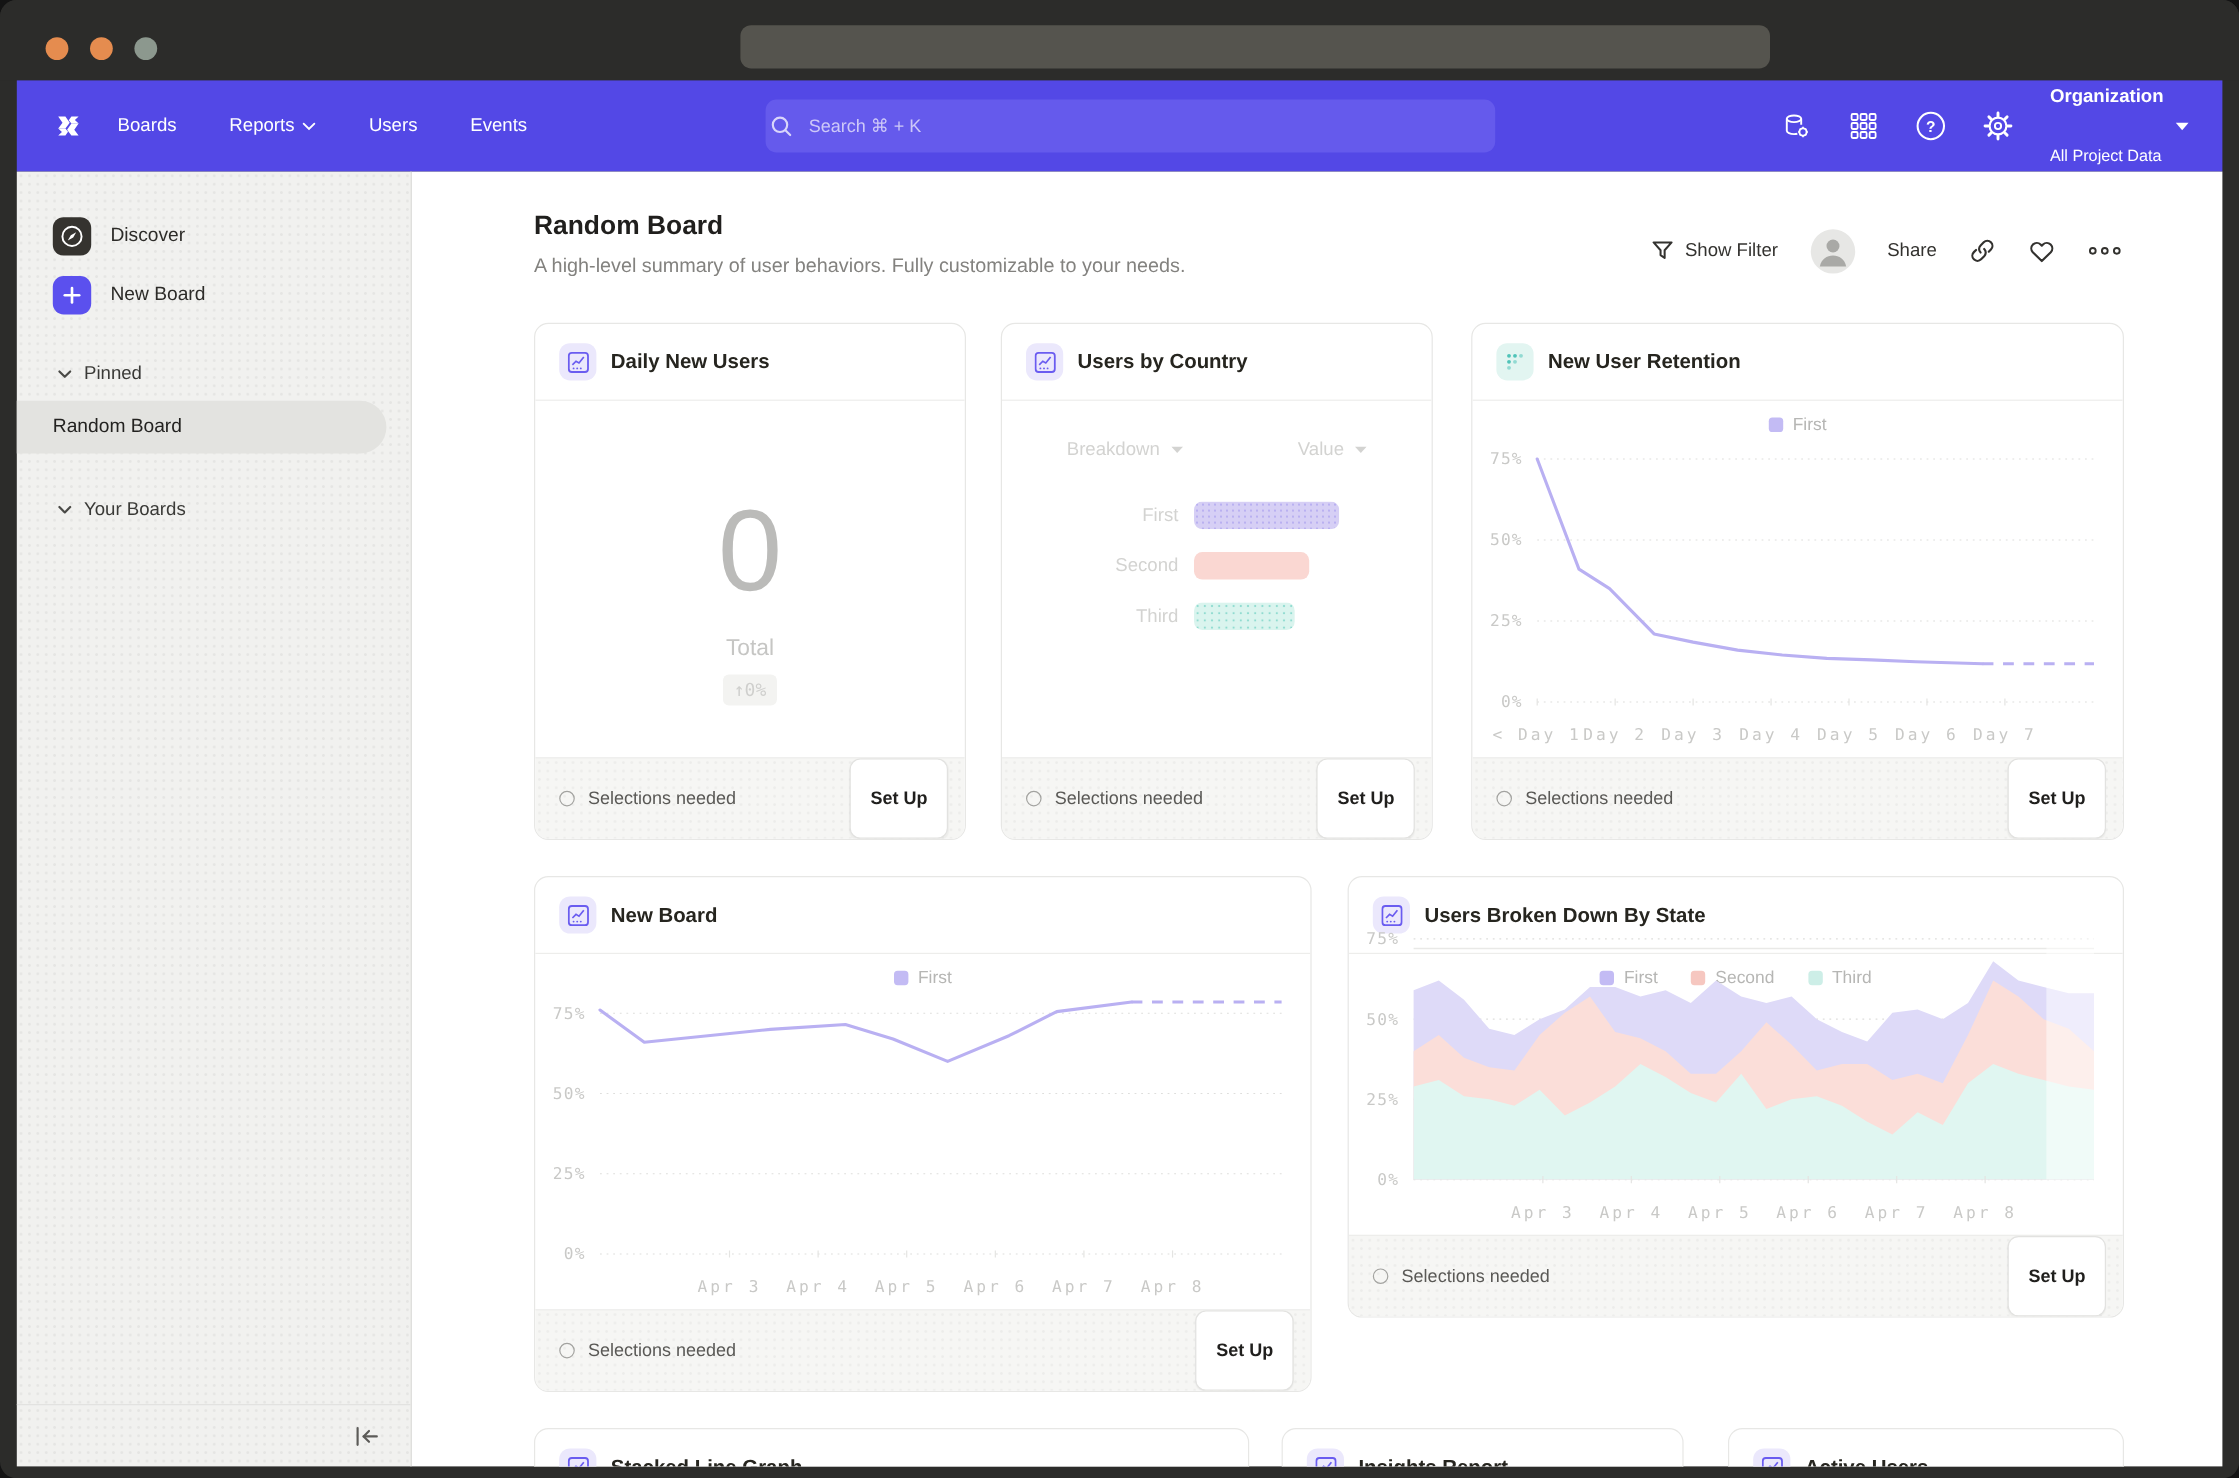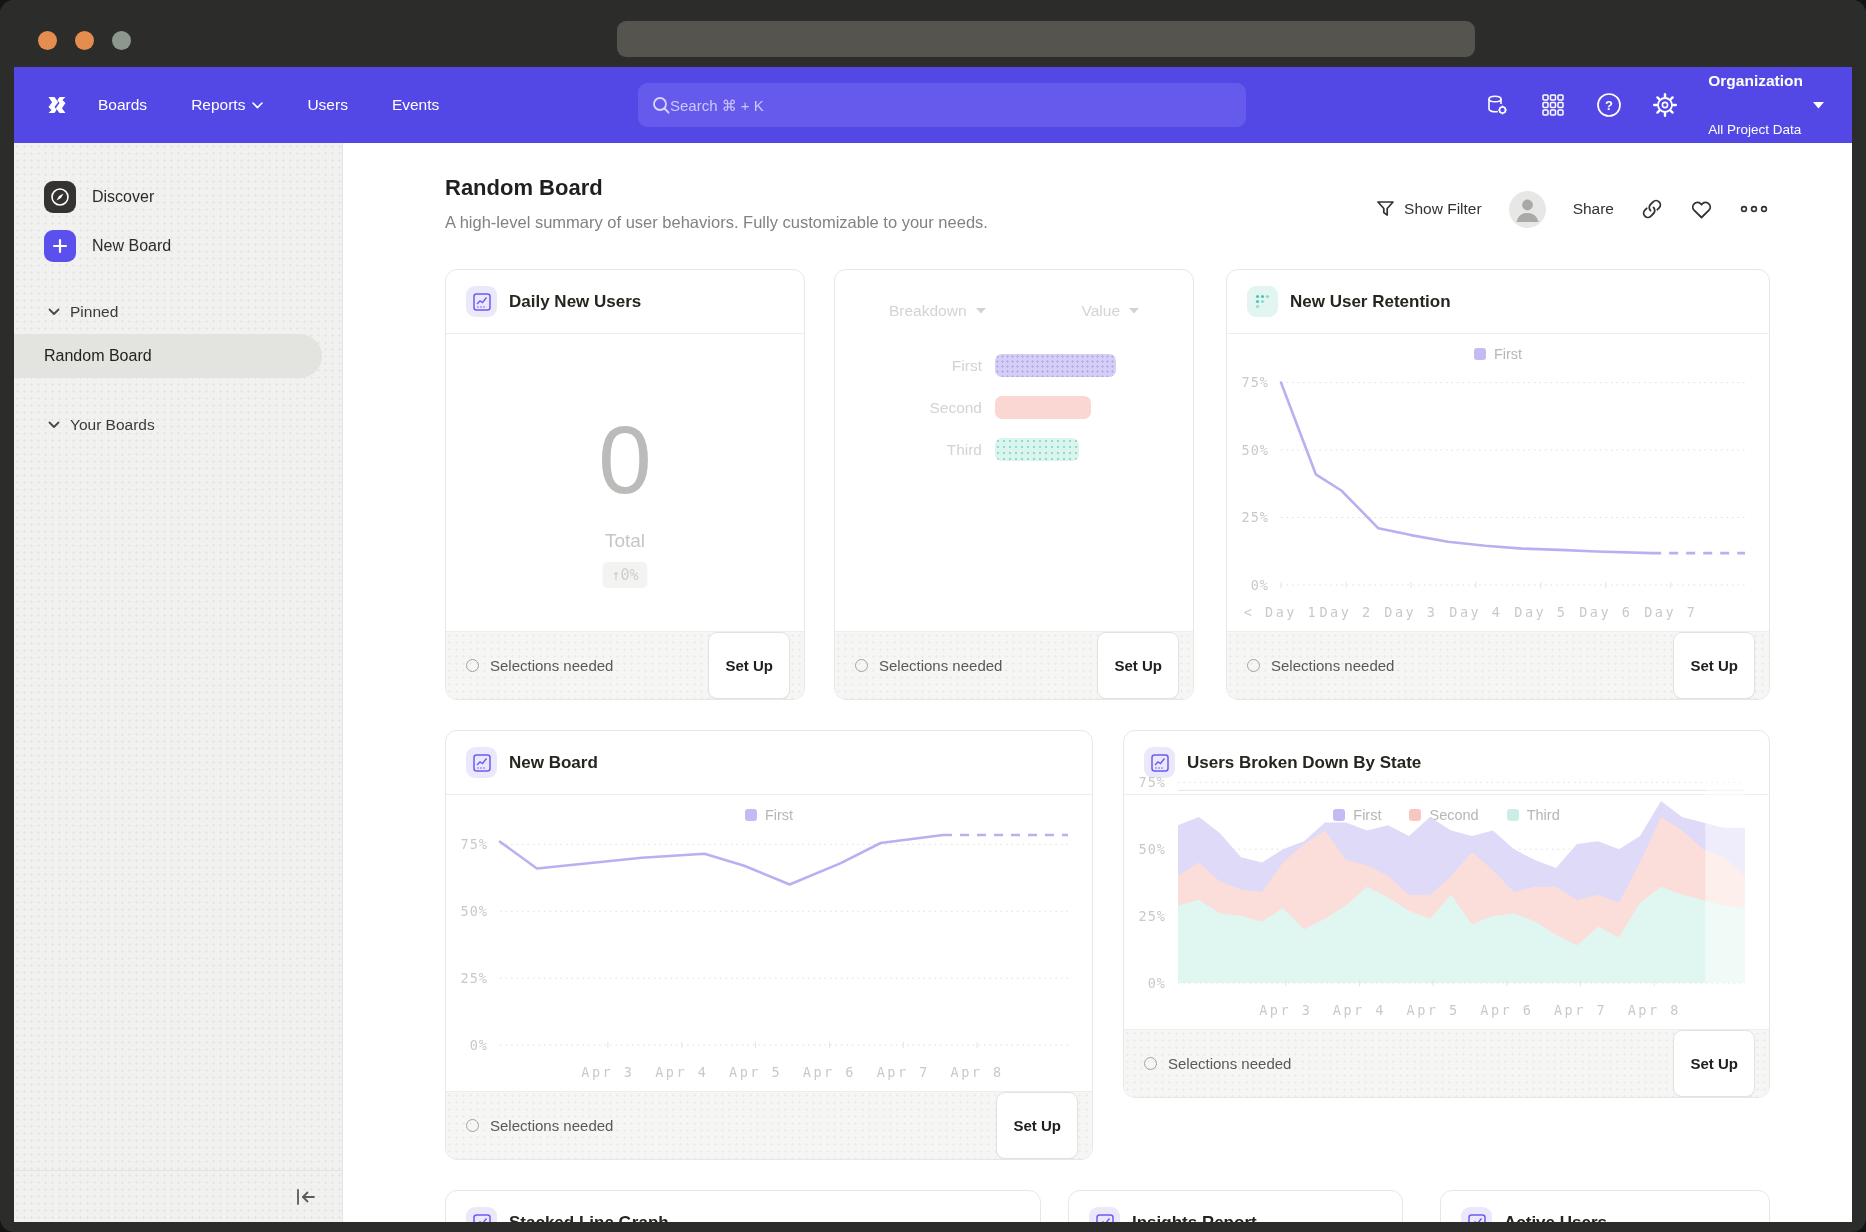--- a/index.html
+++ b/index.html
@@ -14,21 +14,21 @@
   .dot-close { background:#e58c4f; }
   .dot-min { background:#e58c4f; }
   .dot-max { background:#8c988e; }
   .urlpill { position:absolute; left:617px; top:21px; width:858px; height:36px; border-radius:9px; background:#55544e; }
 
   
   .navbar { position:absolute; top:67px; left:14px; right:14px; height:76px; background:#5348e6; display:flex; align-items:center; }
   .nav-logo { margin-left:28px; width:30px; height:30px; display:flex; align-items:center; justify-content:center; }
   .nav-items { display:flex; align-items:center; margin-left:26px; gap:44px; }
   .nav-item { color:#ffffff; font-size:15.5px; font-weight:500; display:flex; align-items:center; gap:7px; cursor:default; }
-  .searchbar { position:absolute; left:624px; top:16px; width:608px; height:44px; background:#655aec; border-radius:9px; display:flex; align-items:center; padding:0 14px; gap:0; }
+  .searchbar { position:absolute; left:624px; top:16px; width:608px; height:44px; background:#655aec; border-radius:9px; display:flex; align-items:center; padding:0 4px; gap:14px; }
   .searchbar input { flex:1; background:transparent; border:none; outline:none; color:#fff; font-size:15px; font-family:"Liberation Sans",sans-serif; }
   .searchbar input::placeholder { color:#cdc8f8; }
   .nav-right { position:absolute; right:0; top:0; height:76px; display:flex; align-items:center; gap:30px; padding-right:28px; }
   .nav-icon { width:26px; height:26px; display:flex; align-items:center; justify-content:center; }
   .org { display:flex; align-items:center; gap:10px; color:#fff; }
   .org-lines { display:flex; flex-direction:column; line-height:1.25; }
   .org-name { font-size:15.5px; font-weight:700; }
   .org-scope { font-size:13.5px;margin-top:32px; }
 
   
@@ -319,20 +319,34 @@
       <div class="card-footer">
         <span class="status">
             <span class="status-circle"></span>
             <span>Selections needed</span>
           </span>
         <button class="setup-btn">Set Up</button>
       </div>
     </section>
 
     <section class="card card-ubc">
+      <div class="card-header">
+        <span class="chart-ic">
+          <svg width="18" height="18" viewBox="0 0 18 18">
+              <rect x="1" y="1" width="16" height="16" rx="2.5" fill="none" stroke="#6a5cf0" stroke-width="1.5"></rect>
+              <polyline points="4,11 7,8 9.5,9.5 13.5,4.5" fill="none" stroke="#6a5cf0" stroke-width="1.4"></polyline>
+              <g fill="#6a5cf0">
+                <circle cx="5" cy="14" r="0.8"></circle>
+                <circle cx="8" cy="14" r="0.8"></circle>
+                <circle cx="11" cy="14" r="0.8"></circle>
+              </g>
+            </svg>
+        </span>
+        <span class="card-title">Users by Country</span>
+      </div>
       <div class="card-body">
         <div class="ubc-dropdowns">
           <span class="dd">
             <span>Breakdown</span>
             <svg width="10" height="6" viewBox="0 0 10 6">
                 <polygon points="0,0 10,0 5,5.5" fill="#d3d3d1"></polygon>
               </svg>
           </span>
           <span class="dd">
             <span>Value</span>

